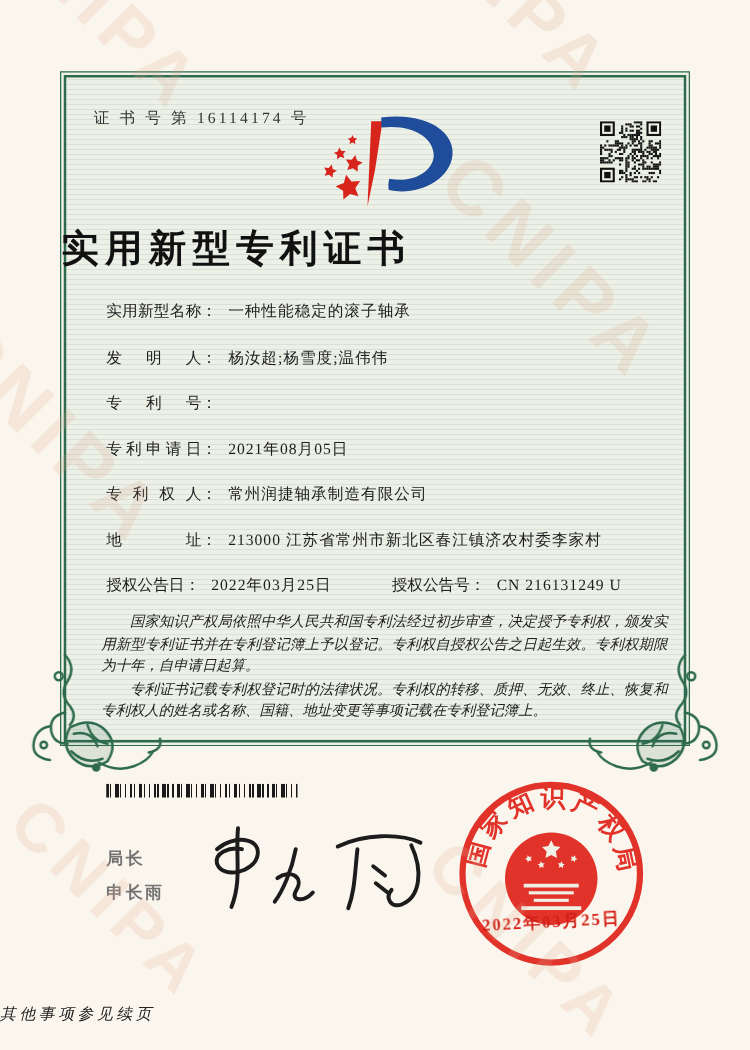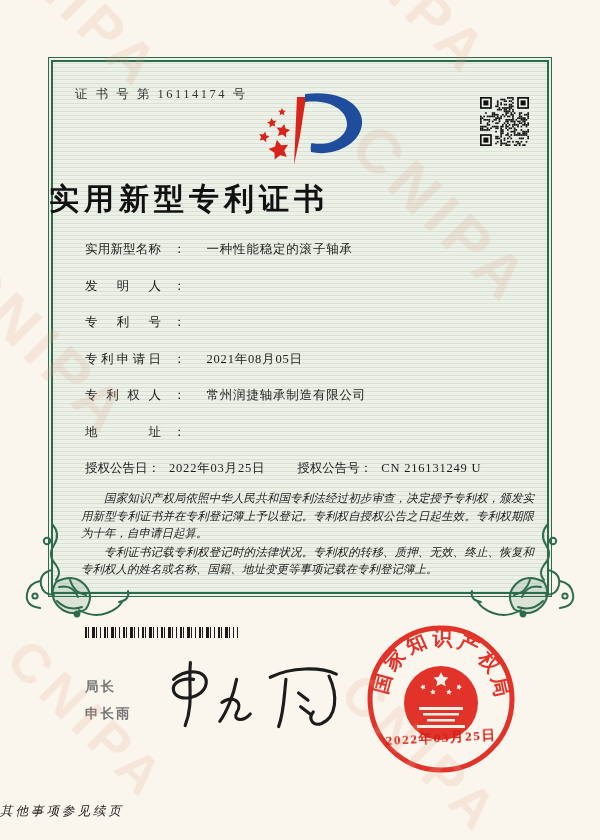--- a/index.html
+++ b/index.html
@@ -18,26 +18,26 @@
   .guilloche{position:absolute;inset:4px;
      background:repeating-linear-gradient(0deg, rgba(110,150,120,0.16) 0 1px, rgba(0,0,0,0) 1px 4px);}
 
   .cert-no{position:absolute;left:26px;top:28px;font-size:12.5px;letter-spacing:2.5px;color:#333;}
   .logo{position:absolute;left:50%;top:28px;transform:translateX(-50%);width:170px;height:85px;}
   .qr{position:absolute;right:22px;top:39px;width:49px;height:49px;}
   .title{position:absolute;left:0;right:0;top:121px;text-align:left;font-size:30px;font-weight:bold;
          letter-spacing:5px;color:#111;}
 
   .fields{position:absolute;left:36px;right:24px;top:183px;font-size:12.5px;color:#1d1d1d;}
-  .frow{display:flex;align-items:baseline;margin-bottom:19.5px;line-height:17px;white-space:nowrap;gap:12px;}
+  .frow{display:flex;align-items:baseline;margin-bottom:19.5px;line-height:17px;white-space:nowrap;}
   .flabel{display:inline-block;width:76px;text-align:justify;text-align-last:justify;}
   .fcolon{display:inline-block;}
   .fvalue{margin-left:9px;letter-spacing:0.8px;}
   .grant-row{display:flex;align-items:flex-start;line-height:17px;font-size:12.5px;white-space:nowrap;}
-  .grant-pair2{margin-left:32px;}
+  .grant-pair2{margin-left:48px;}
 
   .paras{position:absolute;left:32px;right:17px;top:432px;font-size:11.5px;font-style:italic;
          line-height:17.5px;text-align:justify;color:#222;}
   .paras p{margin:0 0 1px 0;text-indent:2em;}
 
   .barcode{position:absolute;left:36px;top:569px;width:153px;height:11px;
      background:repeating-linear-gradient(90deg,#1a1a1a 0 2px,rgba(0,0,0,0) 2px 3px,#1a1a1a 3px 4px,
        rgba(0,0,0,0) 4px 7px,#1a1a1a 7px 10px,rgba(0,0,0,0) 10px 11px,#1a1a1a 11px 12px,
        rgba(0,0,0,0) 12px 15px,#1a1a1a 15px 16px,rgba(0,0,0,0) 16px 19px);}
 
@@ -407,38 +407,40 @@
 
     <div class="fields">
       <div class="frow">
         <span class="flabel">实用新型名称</span>
           <span class="fcolon">：</span>
         <span class="fvalue">一种性能稳定的滚子轴承</span>
       </div>
       <div class="frow">
         <span class="flabel">发明人</span>
           <span class="fcolon">：</span>
+        <span class="fvalue">杨汝超;杨雪度;温伟伟</span>
       </div>
       <div class="frow">
         <span class="flabel">专利号</span>
           <span class="fcolon">：</span>
       </div>
       <div class="frow">
         <span class="flabel">专利申请日</span>
           <span class="fcolon">：</span>
         <span class="fvalue">2021年08月05日</span>
       </div>
       <div class="frow">
         <span class="flabel">专利权人</span>
           <span class="fcolon">：</span>
         <span class="fvalue">常州润捷轴承制造有限公司</span>
       </div>
       <div class="frow">
         <span class="flabel">地址</span>
           <span class="fcolon">：</span>
+        <span class="fvalue">213000 江苏省常州市新北区春江镇济农村委李家村</span>
       </div>
       <div class="grant-row">
         <span>授权公告日</span>
           <span>：</span>
         <span class="fvalue">2022年03月25日</span>
         <span class="grant-pair2">授权公告号</span>
           <span>：</span>
         <span class="fvalue">CN 216131249 U</span>
       </div>
     </div>

